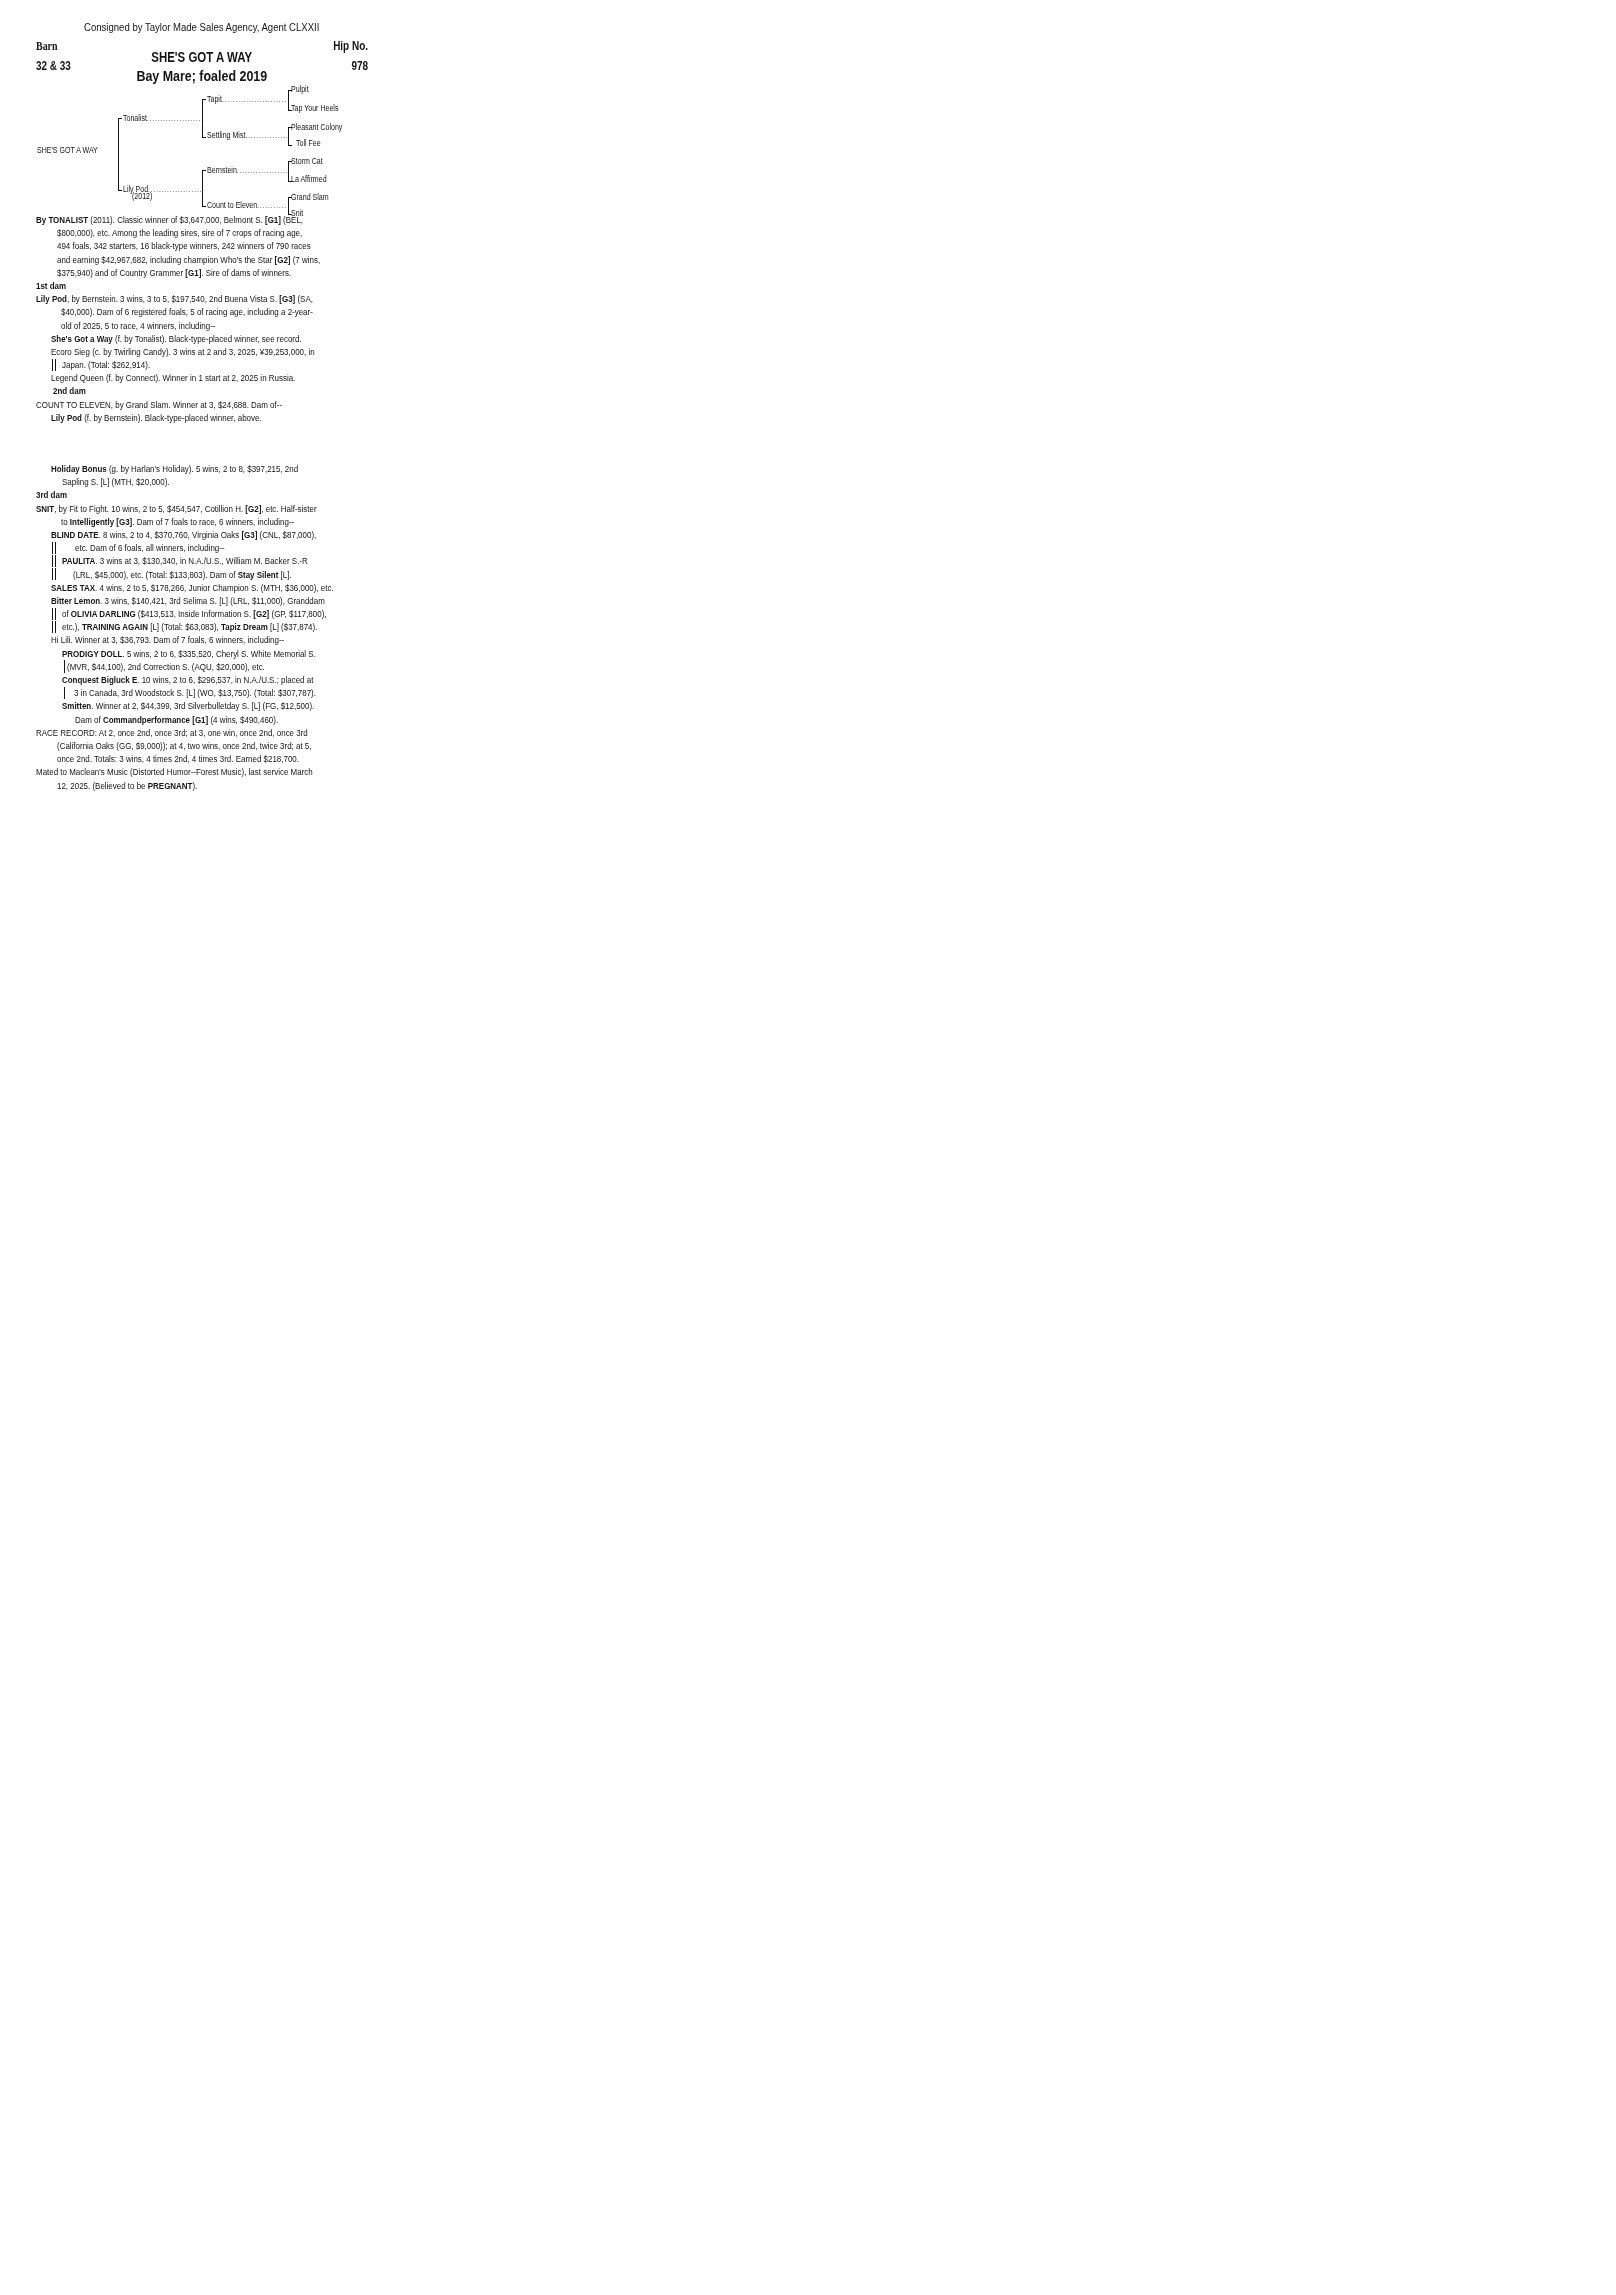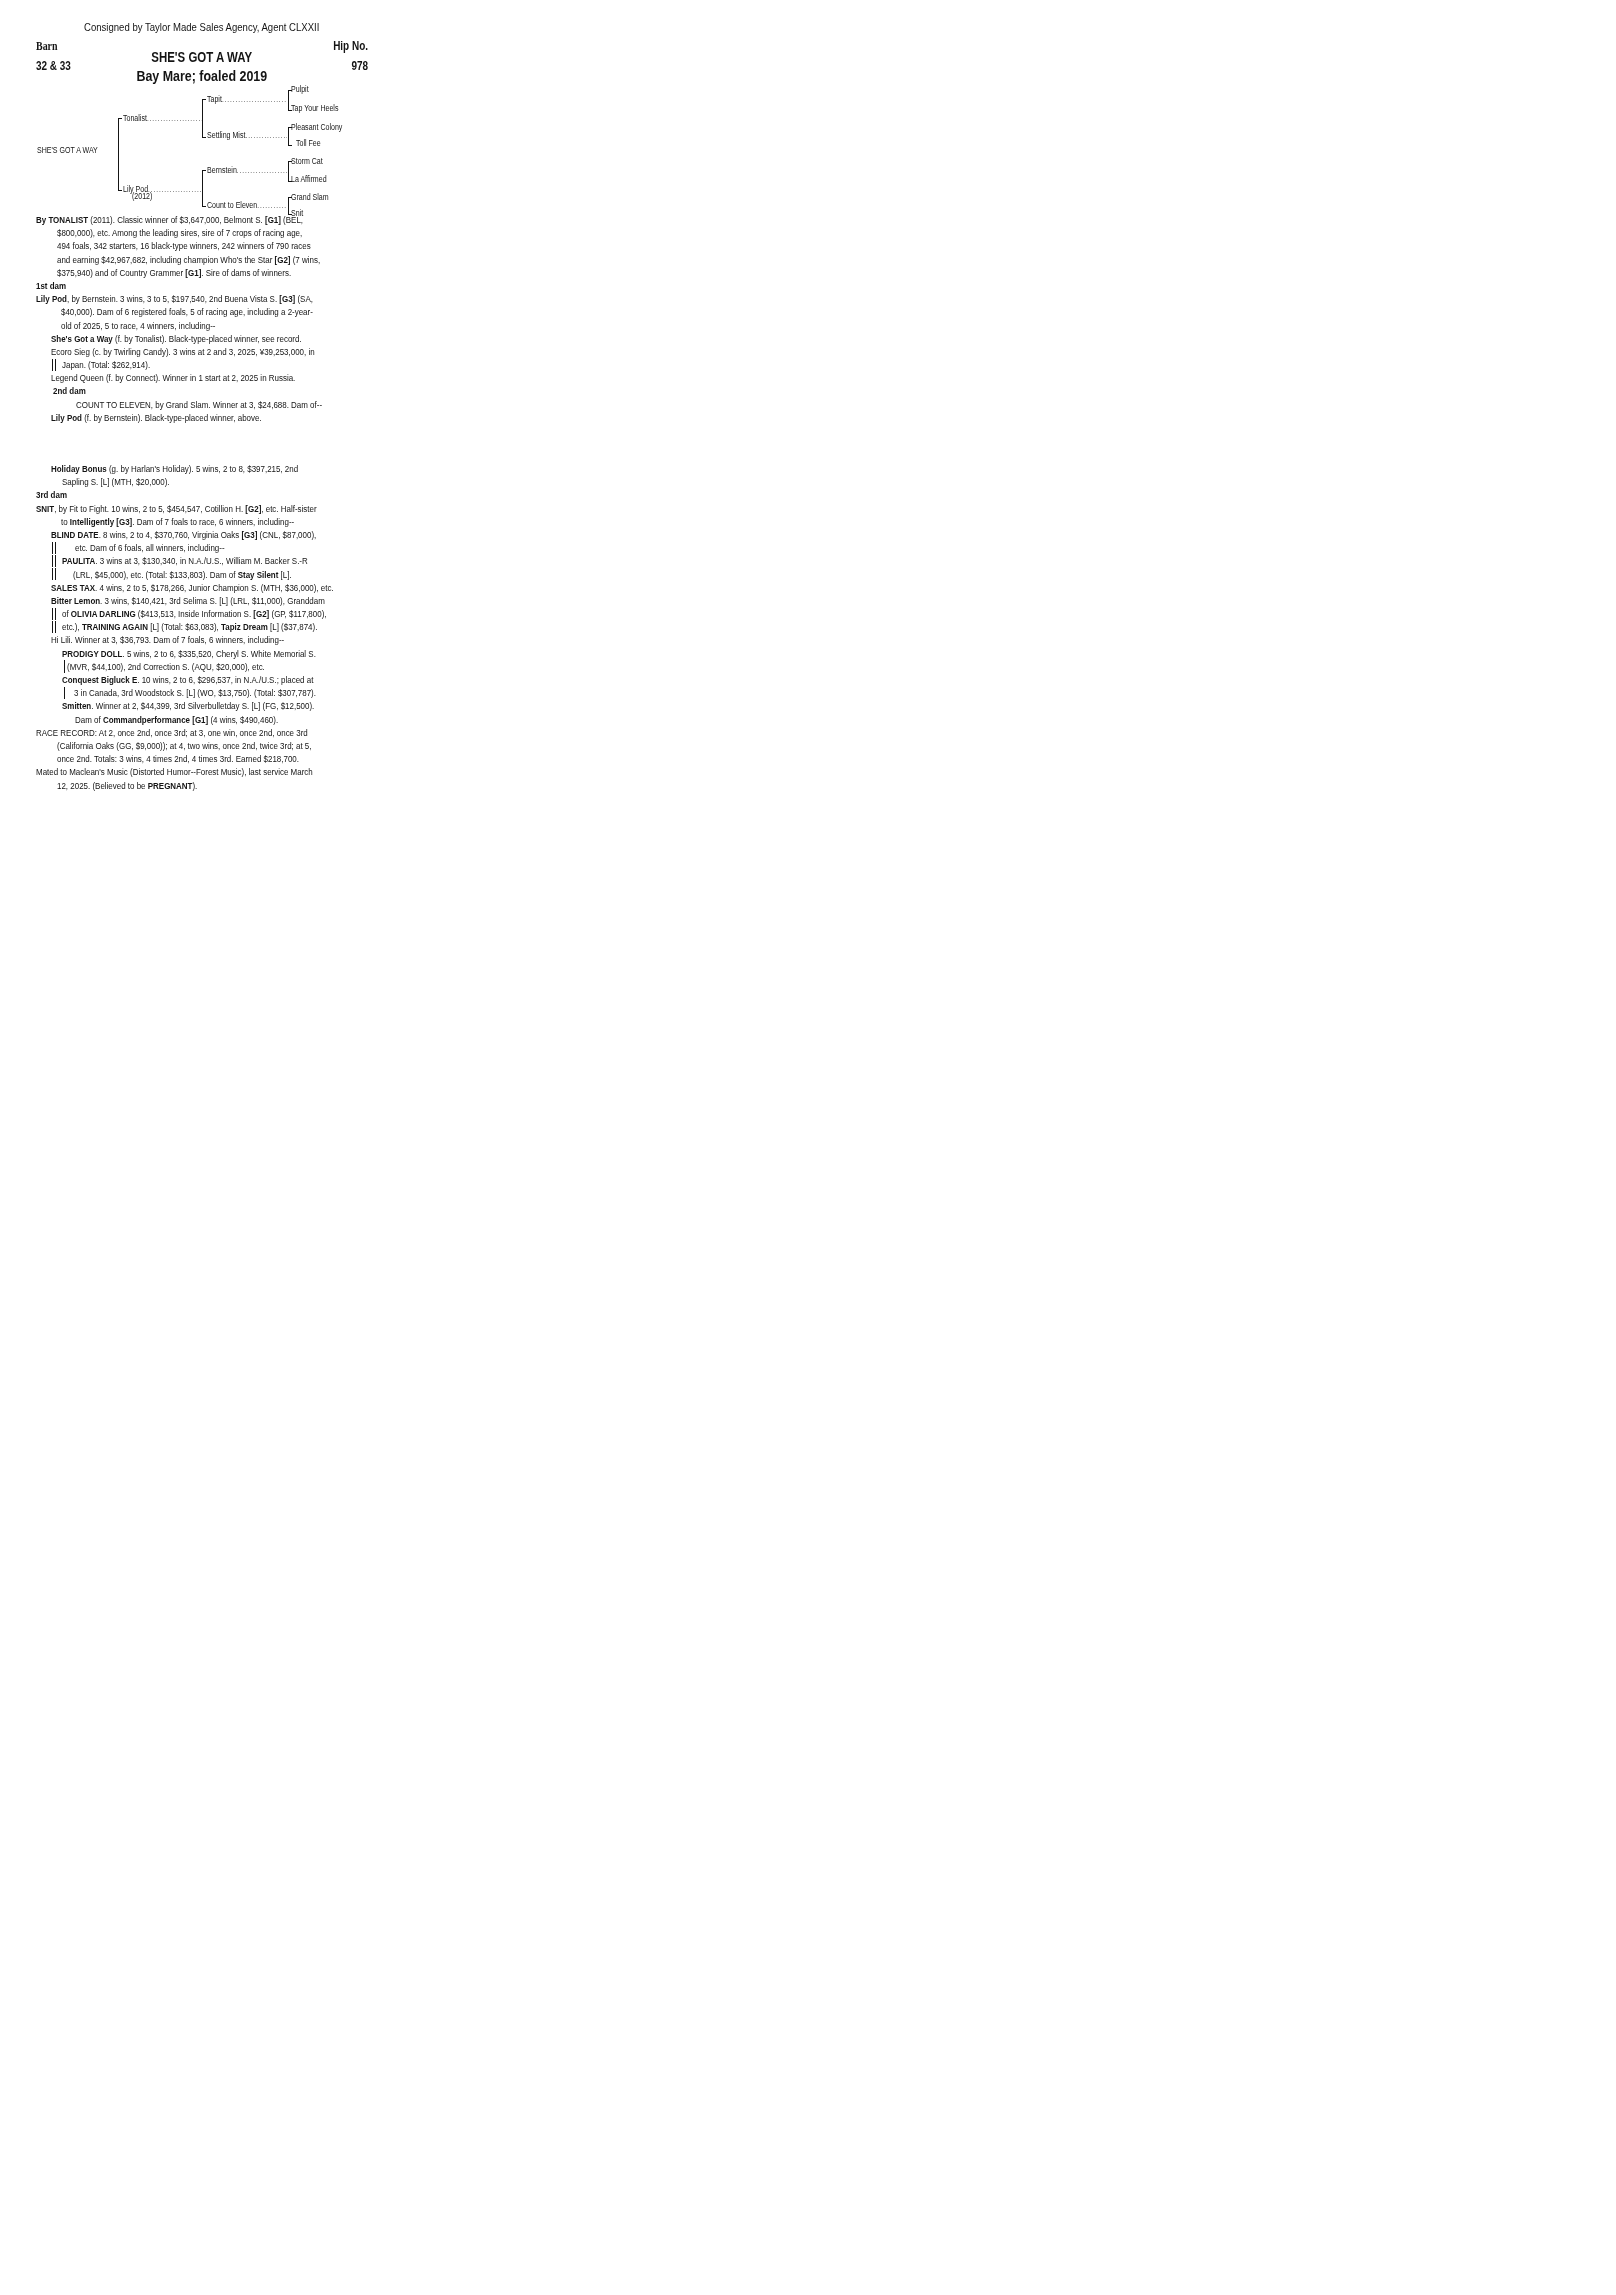--- a/index.html
+++ b/index.html
@@ -102,21 +102,21 @@
       <div class="line" style="padding-left: 21px;"><span class="cx"><span>$375,940) and of Country Grammer </span><b>[G1]</b><span>. Sire of dams of winners.</span></span></div>
       <div class="line" style="padding-left: 0px;"><span class="cx"><b>1st dam</b></span></div>
       <div class="line" style="padding-left: 0px;"><span class="cx"><b>Lily Pod</b><span>, by Bernstein. 3 wins, 3 to 5, $197,540, 2nd Buena Vista S. </span><b>[G3]</b><span> (SA,</span></span></div>
       <div class="line" style="padding-left: 25px;"><span class="cx"><span>$40,000). Dam of 6 registered foals, 5 of racing age, including a 2-year-</span></span></div>
       <div class="line" style="padding-left: 25px;"><span class="cx"><span>old of 2025, 5 to race, 4 winners, including--</span></span></div>
       <div class="line" style="padding-left: 14.7px;"><span class="cx"><b>She's Got a Way</b><span> (f. by Tonalist). Black-type-placed winner, see record.</span></span></div>
       <div class="line" style="padding-left: 14.7px;"><span class="cx"><span>Ecoro Sieg (c. by Twirling Candy). 3 wins at 2 and 3, 2025, ¥39,253,000, in</span></span></div>
       <div class="line" style="padding-left: 26px;"><span class="rule" style="left: 16px;"><i></i><i></i></span><span class="cx"><span>Japan. (Total: $262,914).</span></span></div>
       <div class="line" style="padding-left: 14.7px;"><span class="cx"><span>Legend Queen (f. by Connect). Winner in 1 start at 2, 2025 in Russia.</span></span></div>
       <div class="line" style="padding-left: 0px; margin-left: 17px;"><span class="cx"><b>2nd dam</b></span></div>
-      <div class="line" style="padding-left: 0px; margin-left: 40px;"><span class="cx"><span>COUNT TO ELEVEN, by Grand Slam. Winner at 3, $24,688. Dam of--</span></span></div>
+      <div class="line" style="padding-left: 0px;"><span class="cx"><span>COUNT TO ELEVEN, by Grand Slam. Winner at 3, $24,688. Dam of--</span></span></div>
       <div class="line" style="padding-left: 14.7px;"><span class="cx"><b>Lily Pod</b><span> (f. by Bernstein). Black-type-placed winner, above.</span></span></div>
       <div class="line" style="padding-left: 14.7px; margin-top: 38px;"><span class="cx"><b>Holiday Bonus</b><span> (g. by Harlan's Holiday). 5 wins, 2 to 8, $397,215, 2nd</span></span></div>
       <div class="line" style="padding-left: 26px;"><span class="cx"><span>Sapling S. [L] (MTH, $20,000).</span></span></div>
       <div class="line" style="padding-left: 0px;"><span class="cx"><b>3rd dam</b></span></div>
       <div class="line" style="padding-left: 0px;"><span class="cx"><b>SNIT</b><span>, by Fit to Fight. 10 wins, 2 to 5, $454,547, Cotillion H. </span><b>[G2]</b><span>, etc. Half-sister</span></span></div>
       <div class="line" style="padding-left: 25px;"><span class="cx"><span>to </span><b>Intelligently [G3]</b><span>. Dam of 7 foals to race, 6 winners, including--</span></span></div>
       <div class="line" style="padding-left: 14.7px;"><span class="cx"><b>BLIND DATE</b><span>. 8 wins, 2 to 4, $370,760, Virginia Oaks </span><b>[G3]</b><span> (CNL, $87,000),</span></span></div>
       <div class="line" style="padding-left: 39px;"><span class="rule" style="left: 16px;"><i></i><i></i></span><span class="cx"><span>etc. Dam of 6 foals, all winners, including--</span></span></div>
       <div class="line" style="padding-left: 26px;"><span class="rule" style="left: 16px;"><i></i><i></i></span><span class="cx"><b>PAULITA</b><span>. 3 wins at 3, $130,340, in N.A./U.S., William M. Backer S.-R</span></span></div>
       <div class="line" style="padding-left: 37px;"><span class="rule" style="left: 16px;"><i></i><i></i></span><span class="cx"><span>(LRL, $45,000), etc. (Total: $133,803). Dam of </span><b>Stay Silent</b><span> [L].</span></span></div>

